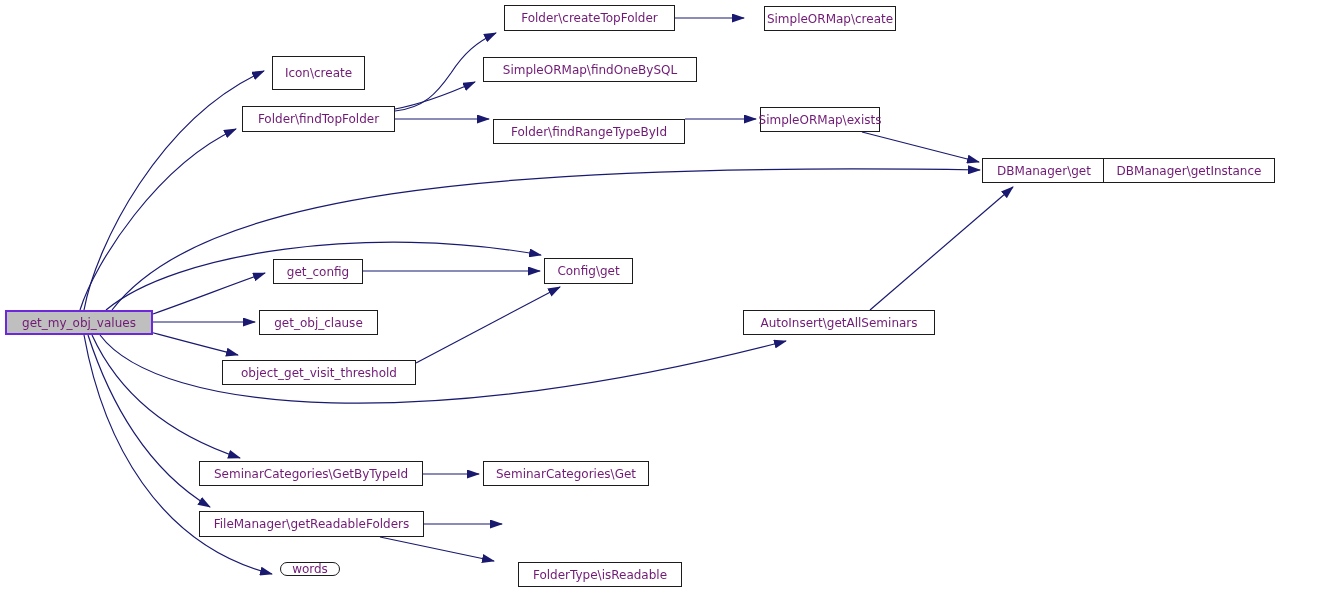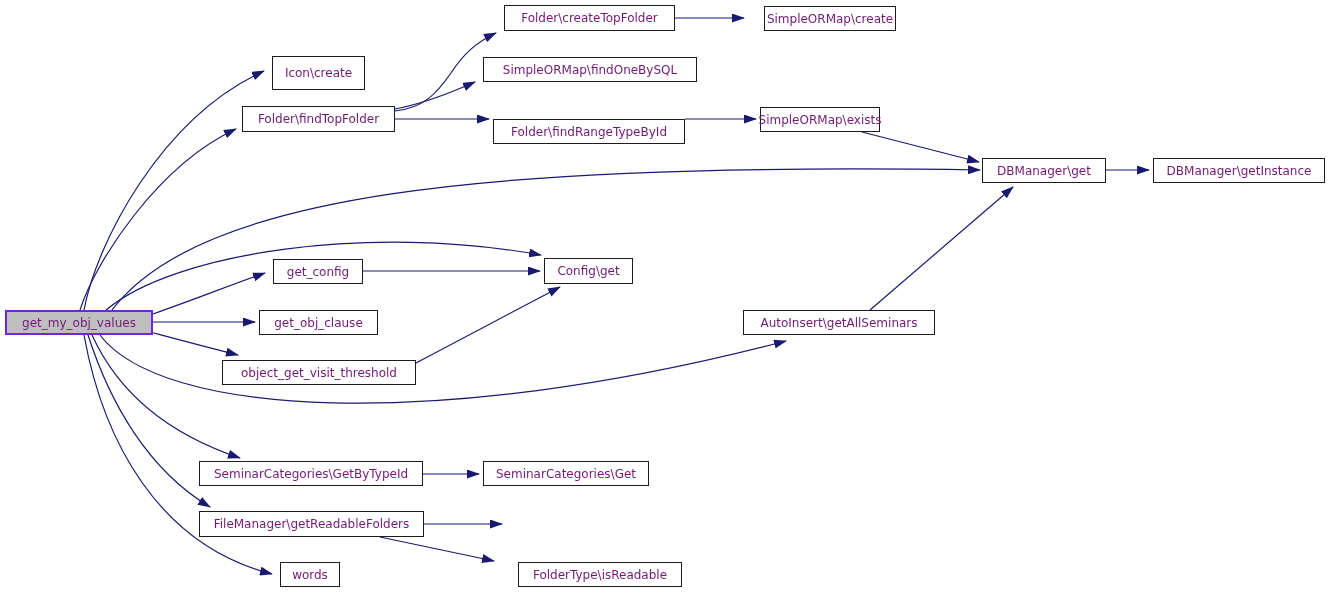--- a/index.html
+++ b/index.html
@@ -75,25 +75,25 @@
   <div class="nodes-layer">
       <div class="node root" style="left: 5px; top: 310px; width: 148px; height: 25px;">get_my_obj_values</div>
       <div class="node" style="left: 272px; top: 56px; width: 93px; height: 34px;">Icon\create</div>
       <div class="node" style="left: 242px; top: 106px; width: 153px; height: 26px;">Folder\findTopFolder</div>
       <div class="node" style="left: 504px; top: 5px; width: 171px; height: 26px;">Folder\createTopFolder</div>
       <div class="node" style="left: 748px; top: 6px; width: 132px; height: 25px; margin-left: 16px;">SimpleORMap\create</div>
       <div class="node" style="left: 483px; top: 57px; width: 214px; height: 25px;">SimpleORMap\findOneBySQL</div>
       <div class="node" style="left: 493px; top: 107px; width: 192px; height: 25px; margin-top: 12px;">Folder\findRangeTypeById</div>
       <div class="node" style="left: 760px; top: 107px; width: 120px; height: 25px;">SimpleORMap\exists</div>
       <div class="node" style="left: 982px; top: 158px; width: 124px; height: 25px;">DBManager\get</div>
-      <div class="node" style="left: 1153px; top: 158px; width: 172px; height: 25px;">DBManager\getInstance</div>
+      <div class="node" style="left: 1103px; top: 158px; width: 172px; height: 25px;">DBManager\getInstance</div>
       <div class="node" style="left: 273px; top: 259px; width: 90px; height: 25px;">get_config</div>
       <div class="node" style="left: 544px; top: 258px; width: 89px; height: 26px;">Config\get</div>
       <div class="node" style="left: 259px; top: 310px; width: 119px; height: 25px;">get_obj_clause</div>
       <div class="node" style="left: 743px; top: 310px; width: 192px; height: 25px;">AutoInsert\getAllSeminars</div>
       <div class="node" style="left: 222px; top: 360px; width: 194px; height: 25px;">object_get_visit_threshold</div>
       <div class="node" style="left: 199px; top: 461px; width: 224px; height: 25px;">SeminarCategories\GetByTypeId</div>
       <div class="node" style="left: 483px; top: 461px; width: 166px; height: 25px;">SeminarCategories\Get</div>
       <div class="node" style="left: 199px; top: 511px; width: 225px; height: 26px;">FileManager\getReadableFolders</div>
-      <div class="node" style="left: 280px; top: 562px; width: 60px; height: 25px;">words</div>
+      <div class="node" style="left: 280px; top: 562px; width: 60px; height: 14px; border-radius: 11px;">words</div>
       <div class="node" style="left: 486px; top: 562px; width: 164px; height: 25px; margin-left: 32px;">FolderType\isReadable</div>
     </div>
 </div>
 
 </body></html>

